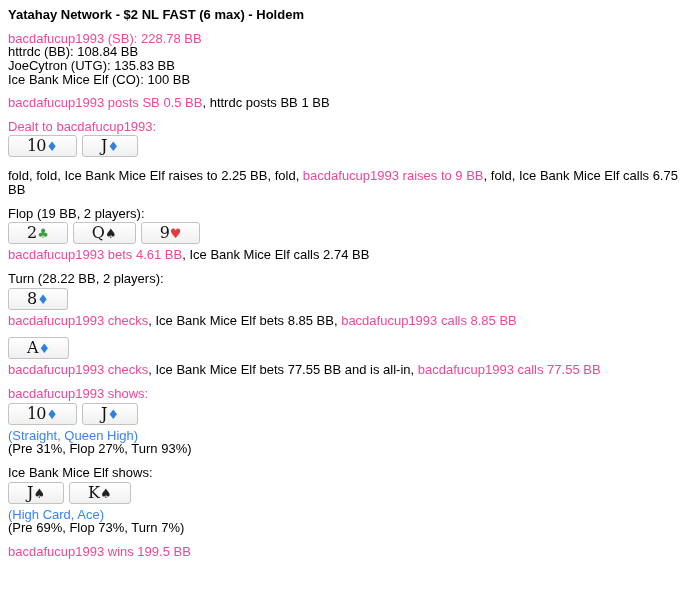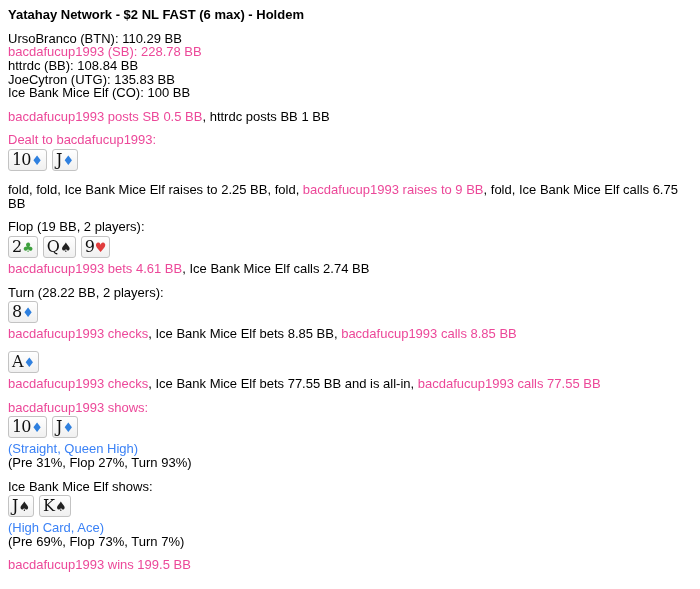--- a/index.html
+++ b/index.html
@@ -37,21 +37,21 @@
     height: 24px;
   }
   .card {
     display: inline-block;
     box-sizing: border-box;
     height: 22px;
     line-height: 20px;
     border: 1px solid #c3c3c3;
     border-radius: 3px;
     background: linear-gradient(#ffffff, #f0f0f0);
-    padding: 0 3px;
+    padding: 0 18px;
     margin-right: 5px;
     font-family: "DejaVu Serif", serif;
     font-size: 16px;
     color: #111111;
     vertical-align: top;
   }
   .card .rank { letter-spacing: -1px; }
   .card .suit {
     font-family: "DejaVu Sans", sans-serif;
     font-size: 13px;
@@ -61,21 +61,20 @@
   .suit-clubs    .suit { color: #3da03d; }
   .suit-hearts   .suit { color: #e03c3c; }
   .suit-spades   .suit { color: #222222; }
 </style>
 </head>
 <body>
 
 <div class="title">Yatahay Network - $2 NL FAST (6 max) - Holdem</div>
 
 <div class="block">
-  <div class="line">UrsoBranco (BTN): 110.29 BB</div>
   <div class="line g">bacdafucup1993 (SB): 228.78 BB</div>
   <div class="line">httrdc (BB): 108.84 BB</div>
   <div class="line">JoeCytron (UTG): 135.83 BB</div>
   <div class="line">Ice Bank Mice Elf (CO): 100 BB</div>
 </div>
 
 <div class="block"><span class="g">bacdafucup1993 posts SB 0.5 BB</span><span>, httrdc posts BB 1 BB</span></div>
 
 <div class="block">
   <div class="g">Dealt to bacdafucup1993:</div>

